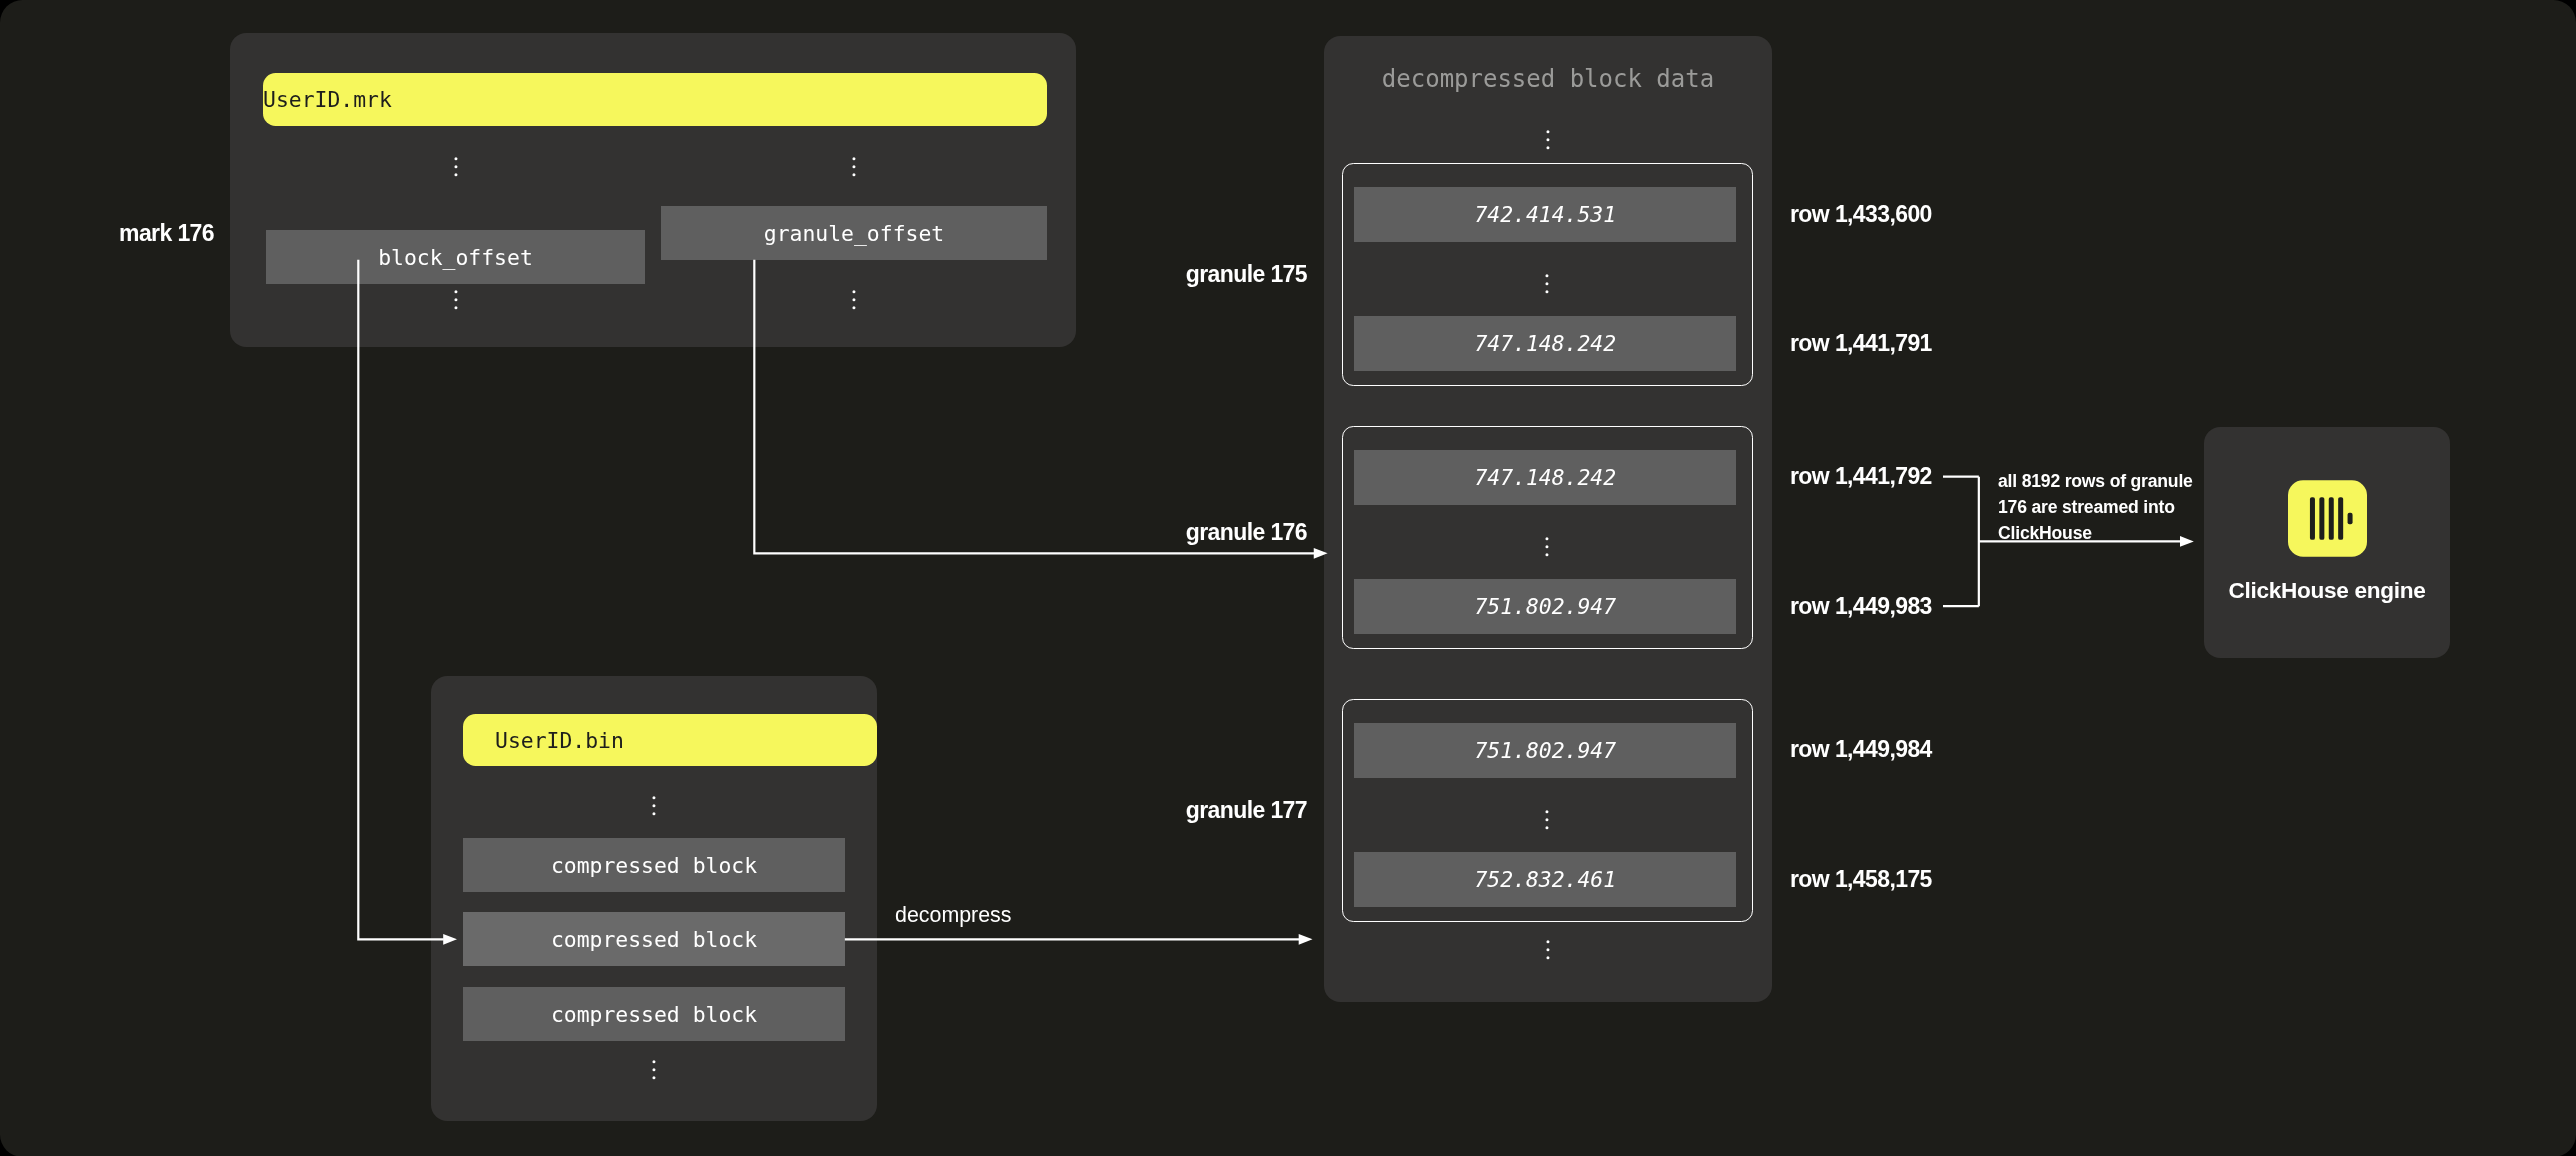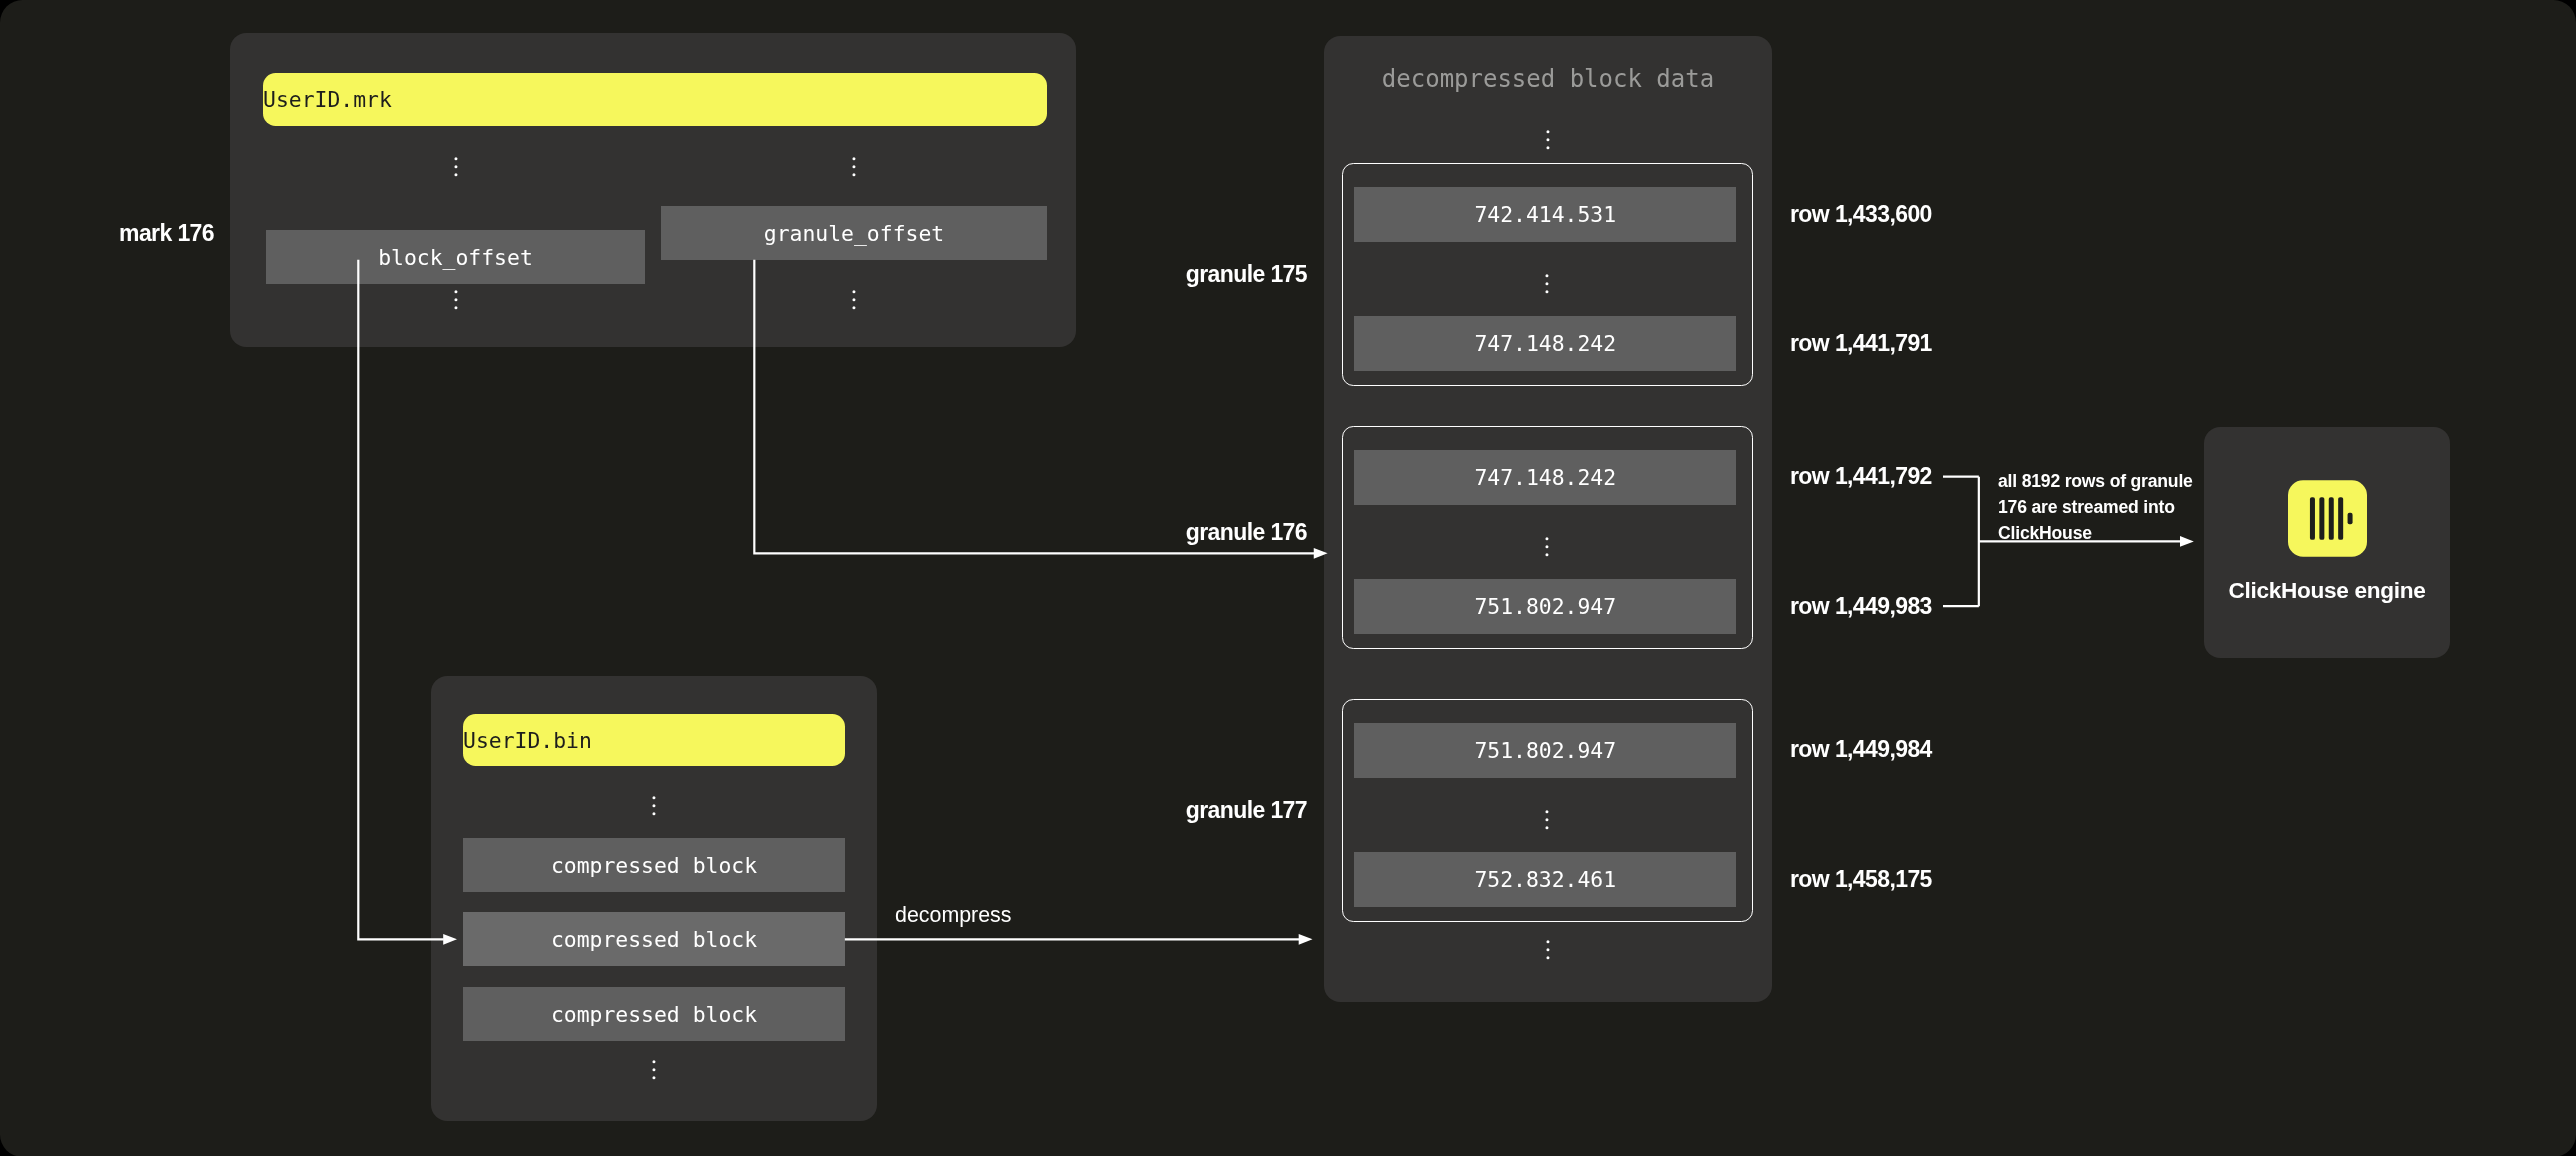--- a/index.html
+++ b/index.html
@@ -14,21 +14,21 @@
     position:absolute;background:#F6F75C;border-radius:12.6px;
     display:flex;align-items:center;
     color:#1e1e1c;font-size:21.4px;
   }
   .gbox{
     position:absolute;background:#5F5F5F;
     display:flex;align-items:center;justify-content:center;
     color:#fff;font-size:21.4px;
   }
   .gbox.lighter{background:#6A6A6A;}
-  .granule{position:absolute;border:1.9px solid #fff;border-radius:11.3px;}
+  .granule{position:absolute;border:1.9px solid #fff;border-radius:11.3px;font-style:italic;}
   .vdots{position:absolute;display:flex;flex-direction:column;gap:5px;transform:translate(-50%,-50%);}
   .vdots i{width:3.1px;height:3.1px;border-radius:50%;background:#fff;}
   .lbl{
     position:absolute;color:#fff;font-weight:700;font-size:23px;letter-spacing:-0.6px;
     white-space:nowrap;transform:translateY(-50%);
   }
   .lbl.right{text-align:right;}
   .panel-title{
     position:absolute;left:0;right:0;text-align:center;color:#9b9b99;font-size:24px;
   }
@@ -79,21 +79,21 @@
     <span class="vdots" style="left:624px;top:267px;">
         <i></i>
         <i></i>
         <i></i>
       </span>
   </div>
 
   <div class="lbl right" style="right:2362px;top:233px;">mark 176</div>
 
   <div class="panel" style="left:431px;top:676px;width:446px;height:445px;">
-    <div class="chip mono" style="left:32px;top:38px;width:382px;height:52px;">
+    <div class="chip mono" style="left:32px;top:38px;width:382px;height:52px;padding-left:32px;">
       <span>UserID.bin</span>
     </div>
     <span class="vdots" style="left:223px;top:130px;">
         <i></i>
         <i></i>
         <i></i>
       </span>
     <div class="gbox mono" style="left:32px;top:162px;width:382px;height:54px;">
       <span>compressed block</span>
     </div>

